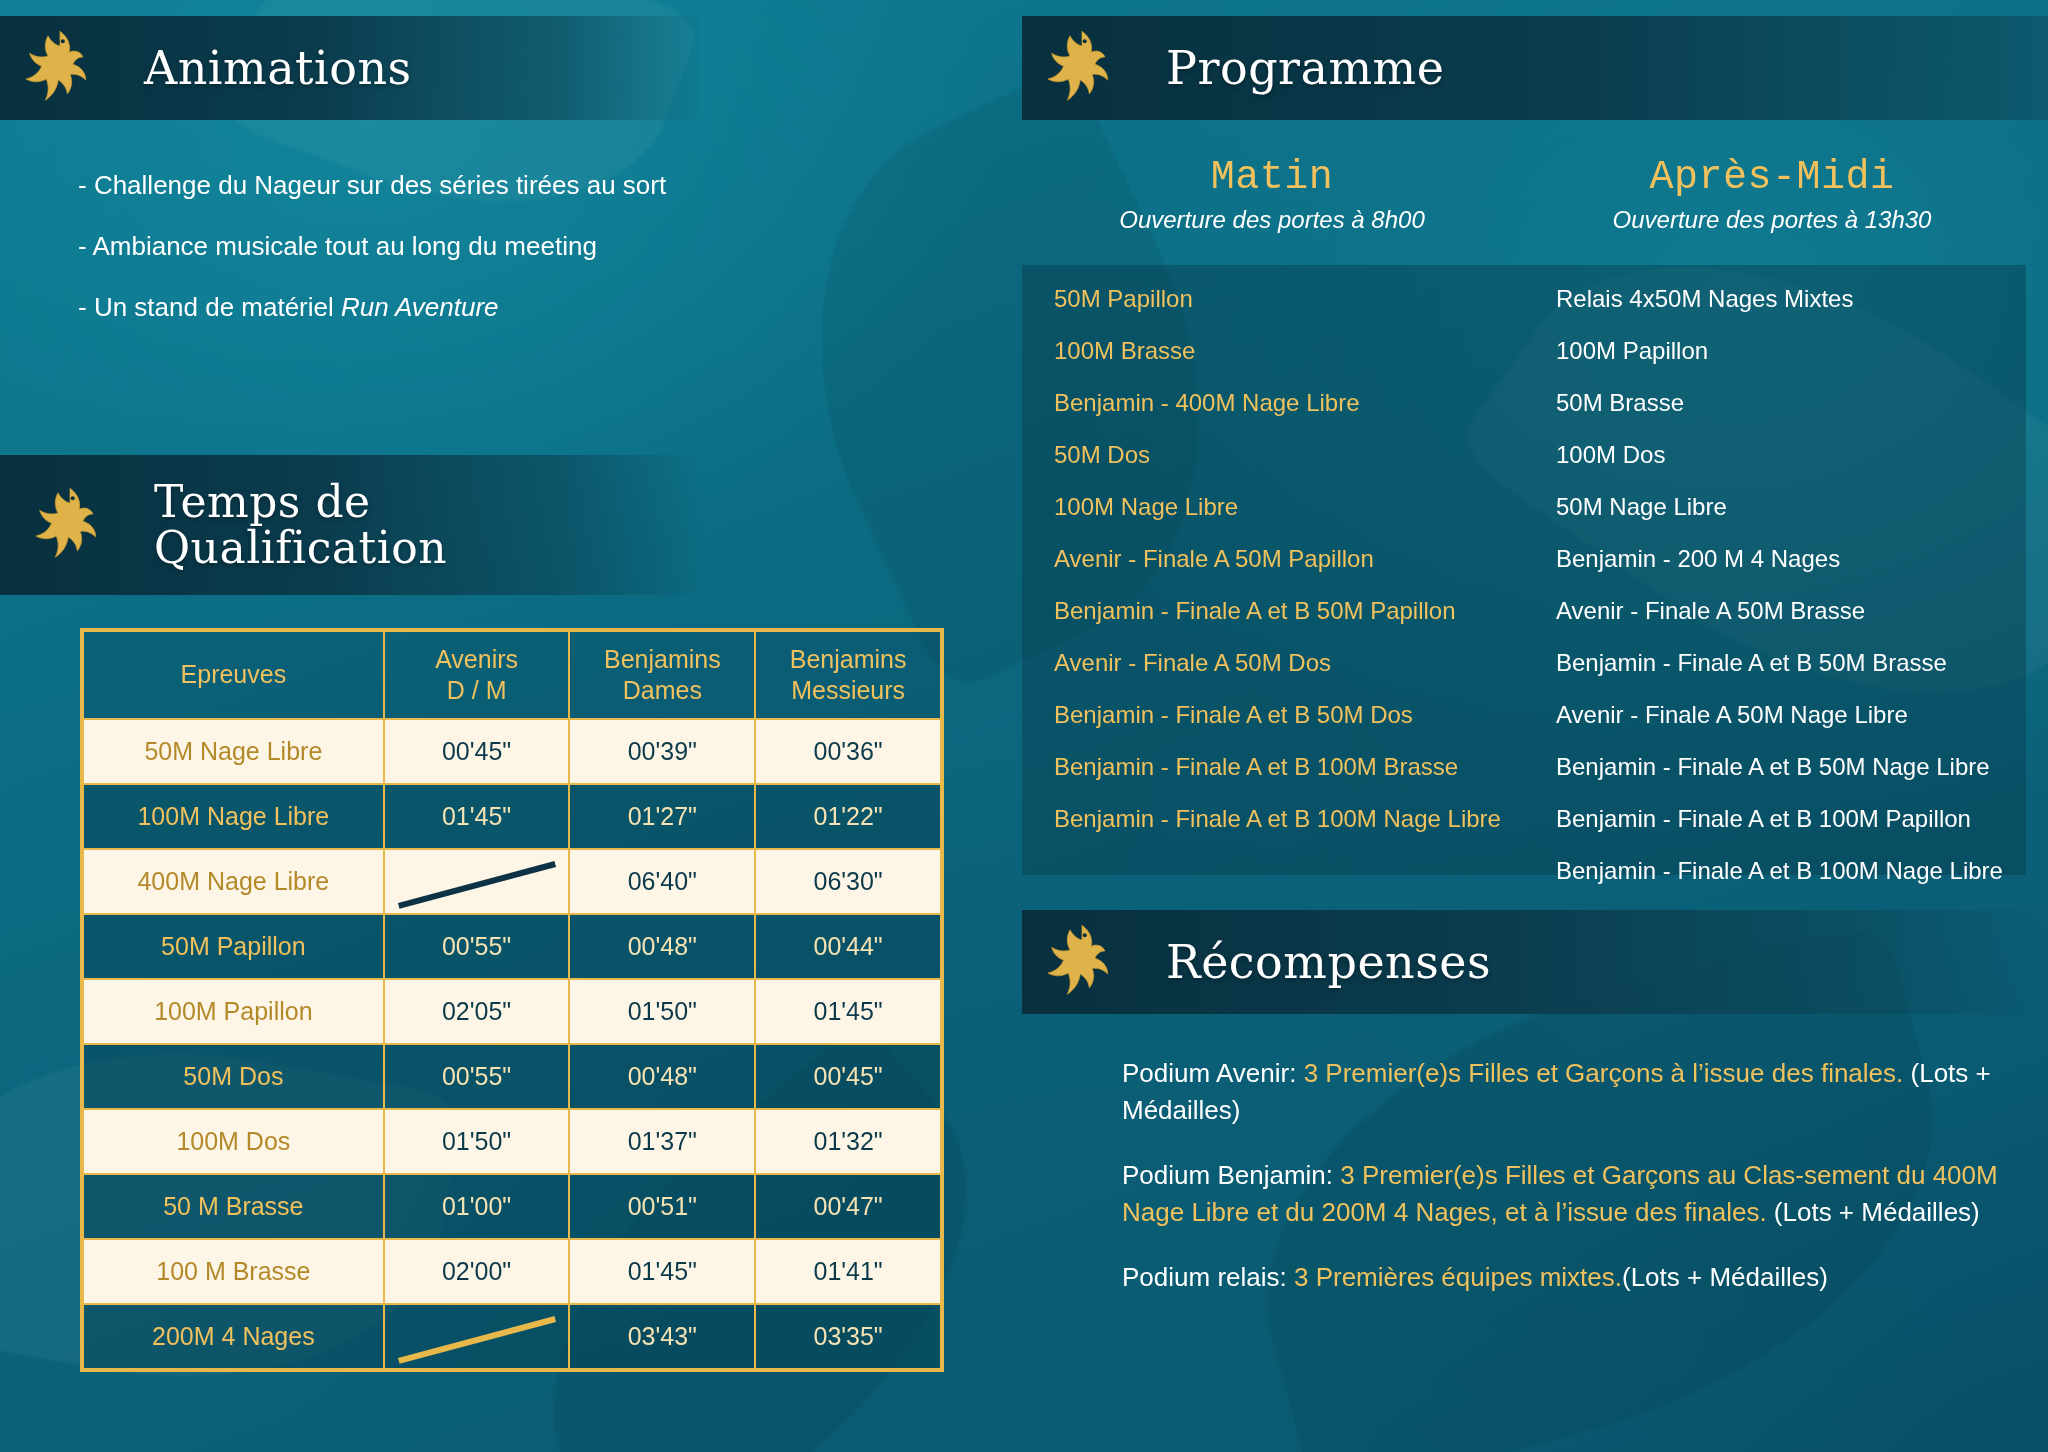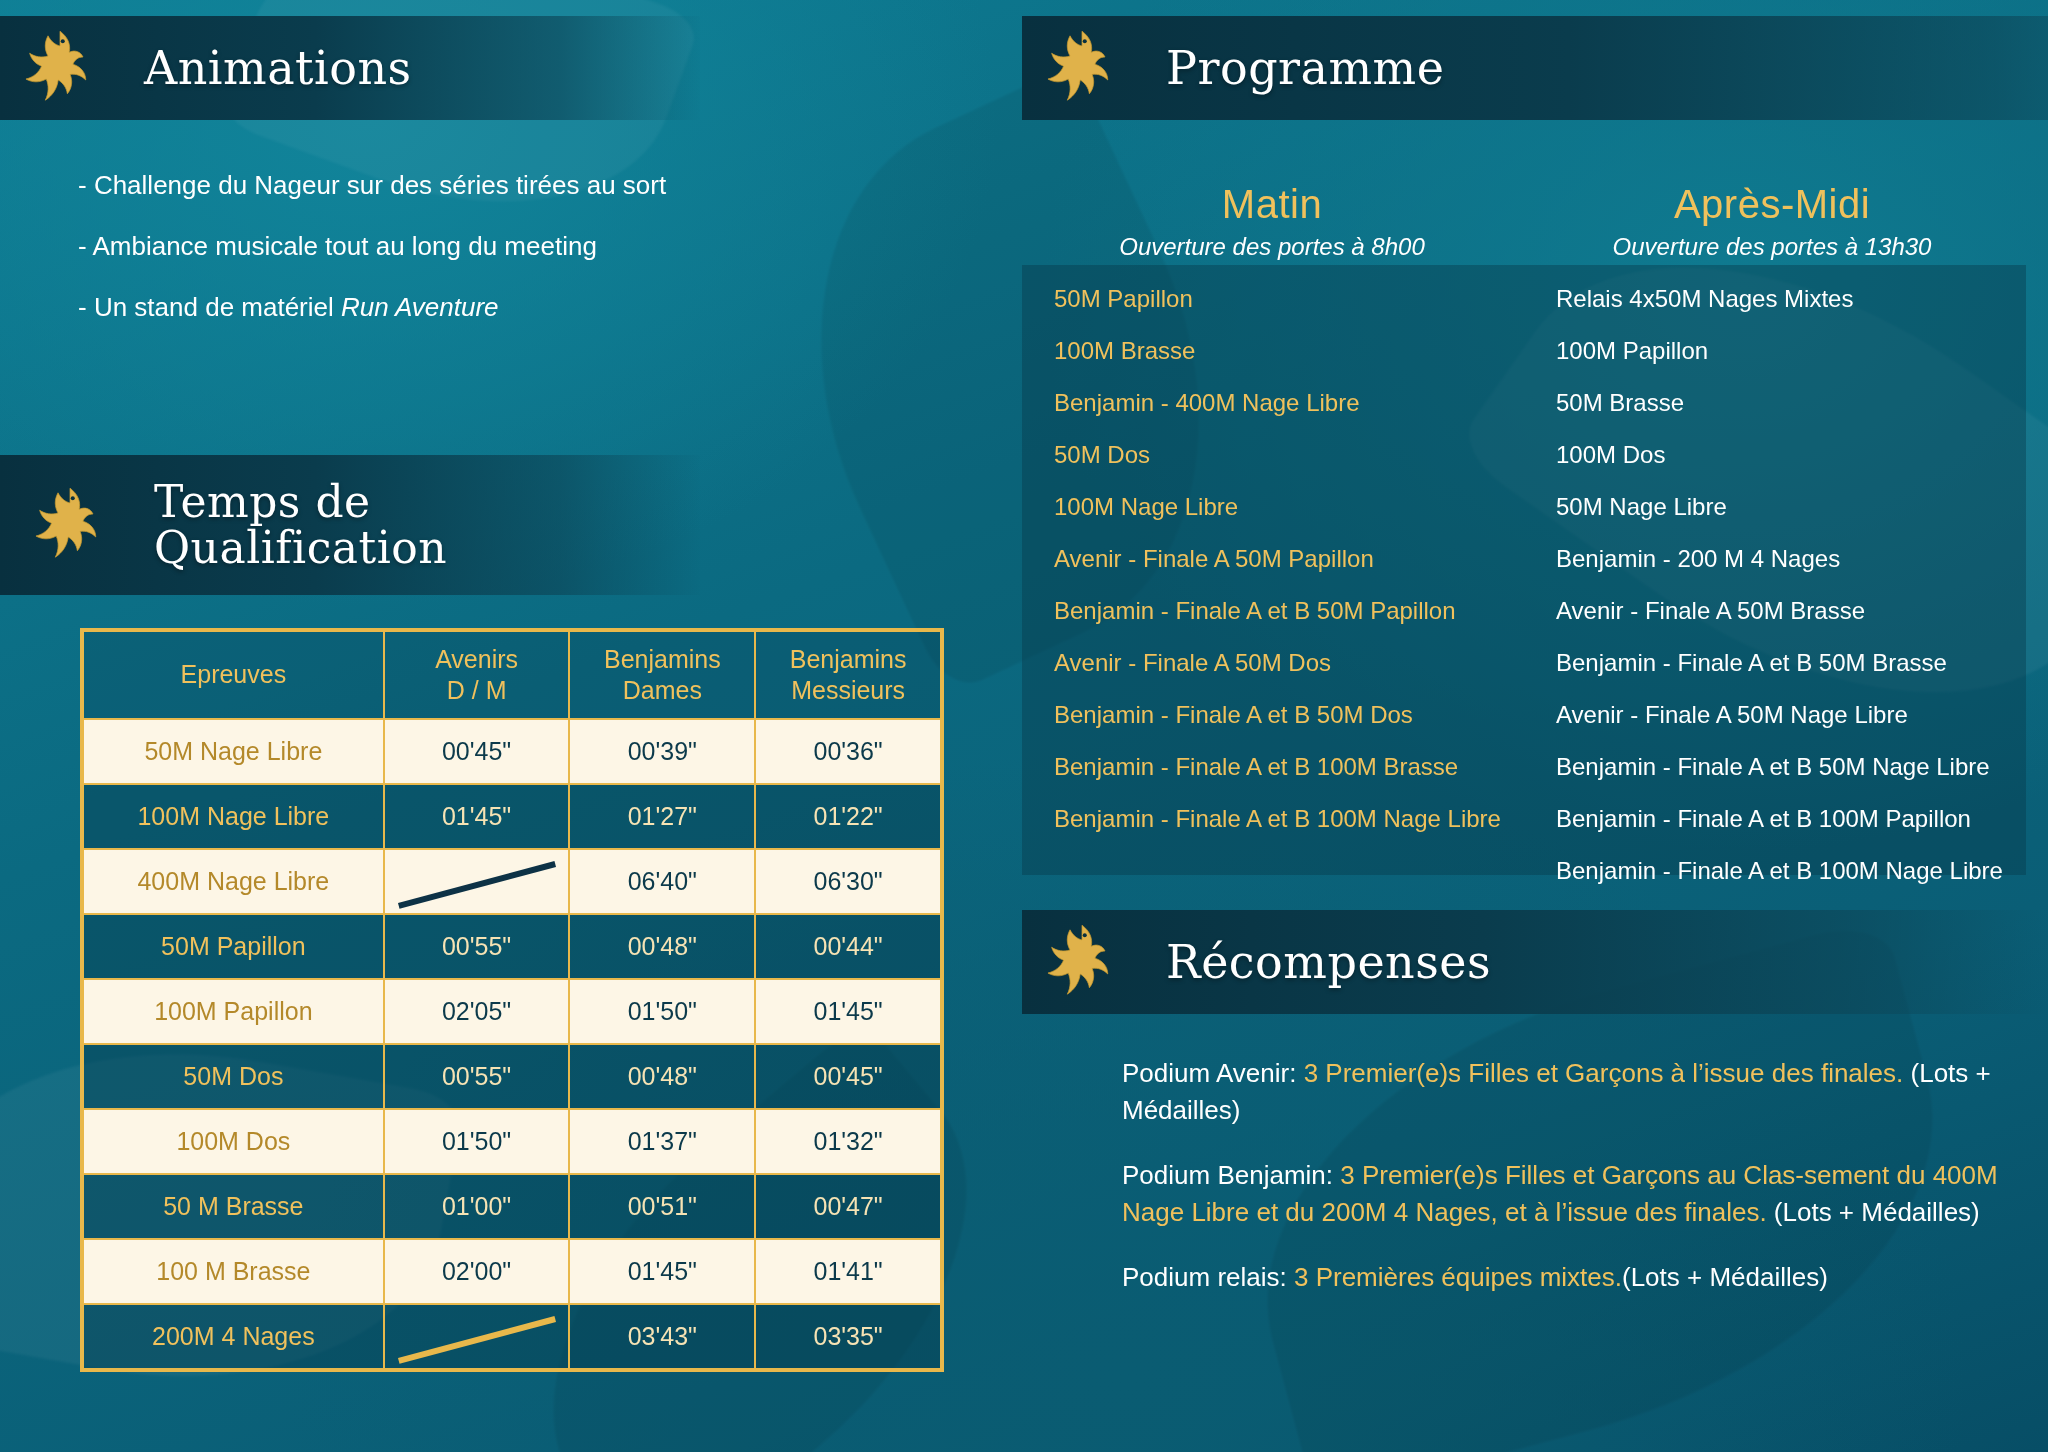--- a/index.html
+++ b/index.html
@@ -99,22 +99,22 @@
   td.slash-light { background: #fdf6e6; }
   .slash-line { position: absolute; left: 6%; right: 6%; top: 50%; height: 6px; transform-origin: center; }
   .slash-dark .slash-line { background: #0d3246; transform: rotate(-15deg); }
   .slash-light .slash-line { background: #e8b84b; transform: rotate(-15deg); }
 
   
   #programme-banner { left: 1022px; top: 16px; width: 1216px; }
   .prog-heads { position: absolute; left: 1022px; top: 155px; width: 1000px; display: flex; }
   .prog-head { flex: 1; text-align: center; }
   .prog-head .ph-title {
-    font-family: Liberation Sans, sans-serif;
-    color: #f0c15c; font-size: 40px; letter-spacing: 0.5px; margin-top: 27px;
+    font-family: Liberation Mono, monospace;
+    color: #f0c15c; font-size: 40px; letter-spacing: 0.5px;
   }
   .prog-head .ph-sub { color: #ffffff; font-style: italic; font-size: 24px; margin-top: 6px; }
   #prog-head-matin { width: 500px; }
   #prog-head-apres { width: 500px; }
 
   .prog-box {
     position: absolute;
     left: 1022px; top: 265px;
     width: 1004px; height: 610px;
     background: rgba(7,57,74,0.42);

